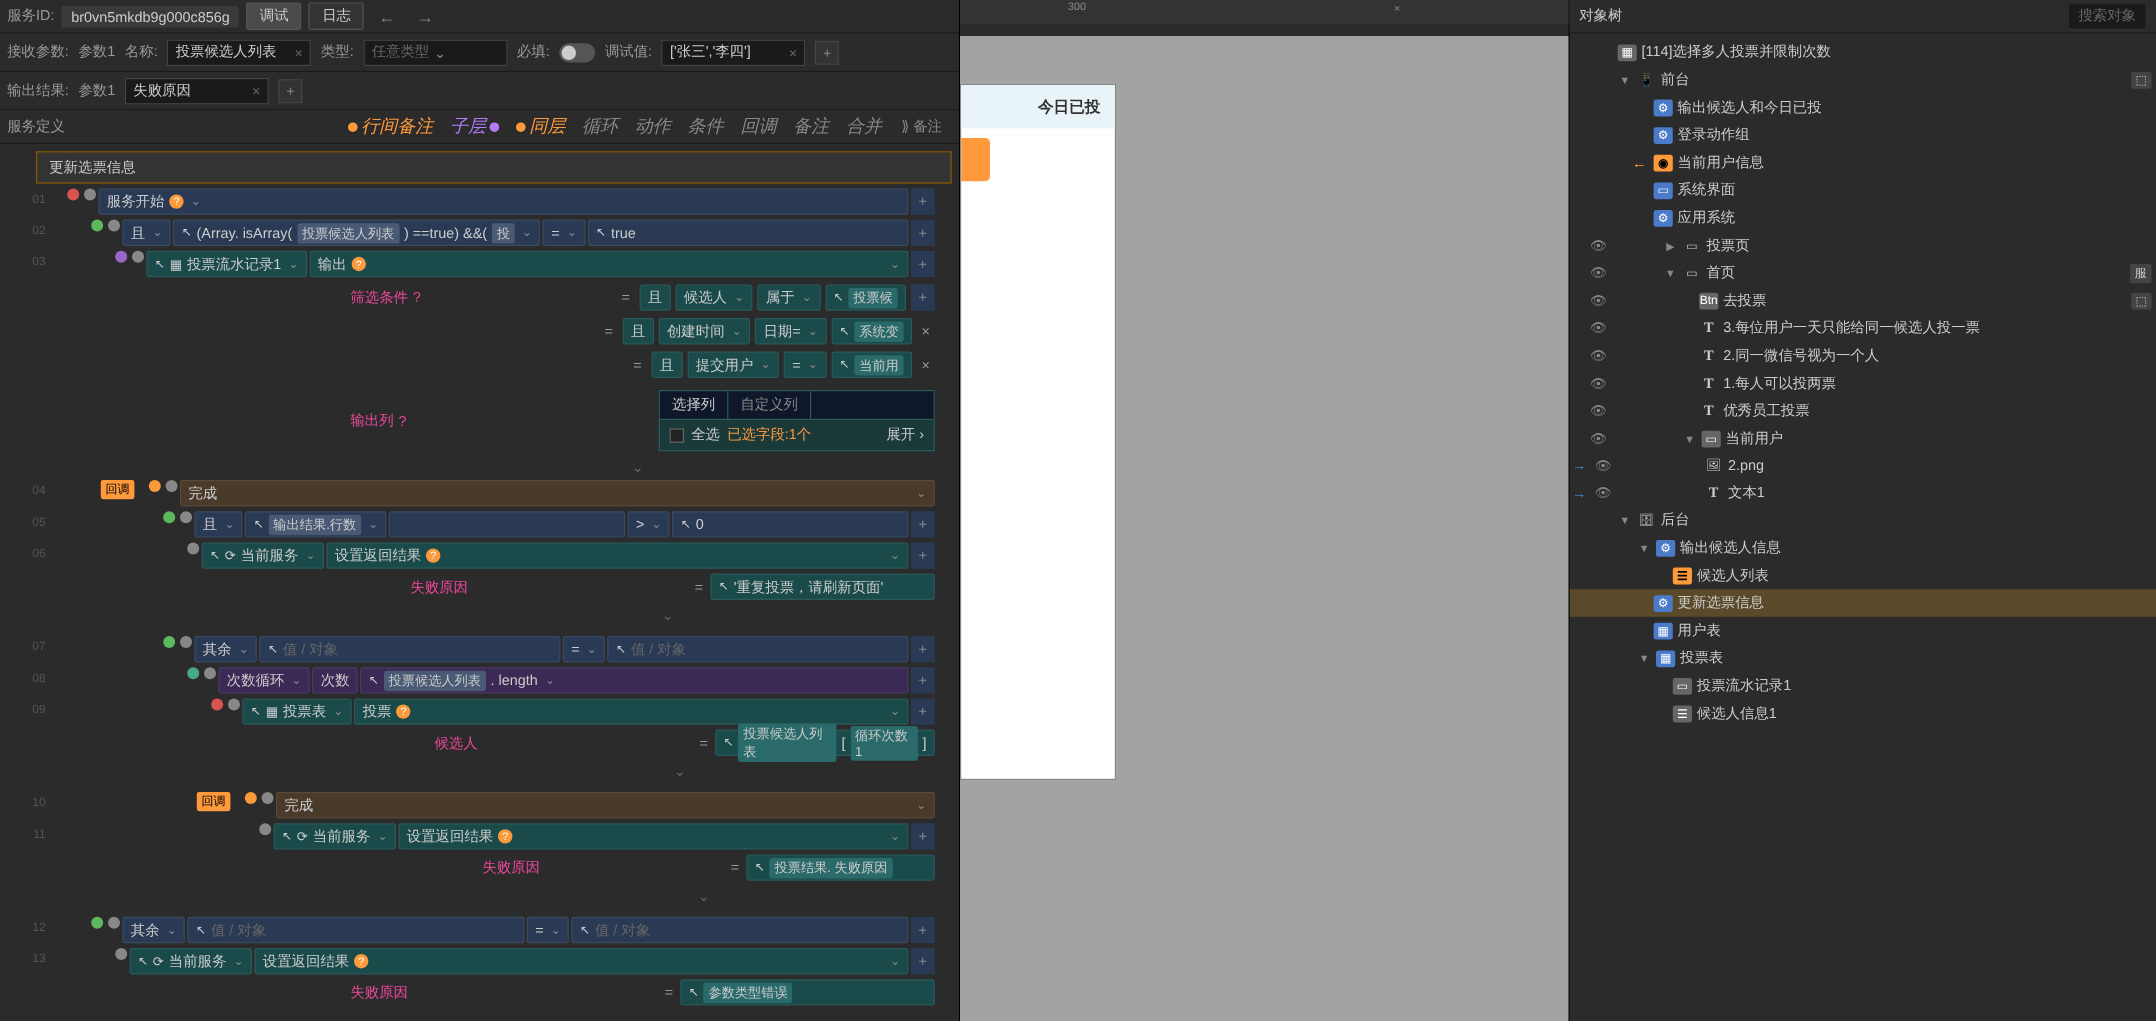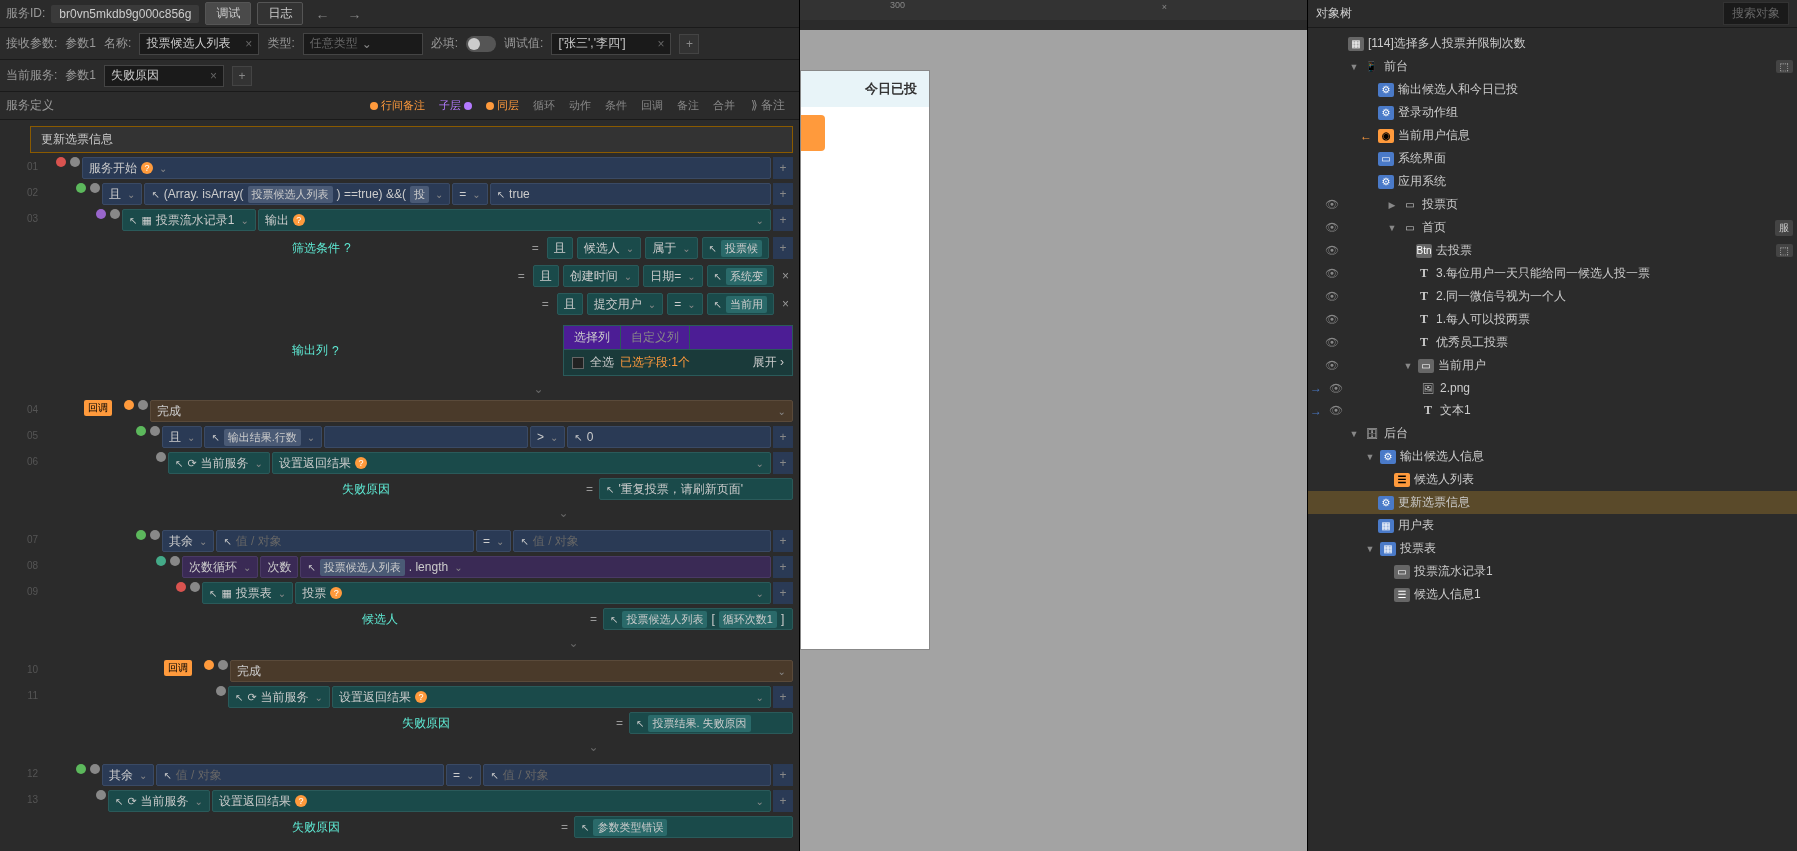--- a/index.html
+++ b/index.html
@@ -25,35 +25,35 @@
 .input-box .close-x { margin-left: auto; color: #666; cursor: pointer; padding-left: 8px; }
 .dropdown-arrow { color: #888; margin-left: 4px; }
 .toggle { width: 30px; height: 16px; background: #555; border-radius: 8px; position: relative; }
 .toggle::after { content: ''; width: 12px; height: 12px; background: #ccc; border-radius: 50%; position: absolute; top: 2px; left: 2px; }
 .plus-btn { background: #333; color: #888; width: 20px; height: 20px; display: inline-flex; align-items: center; justify-content: center; cursor: pointer; border: 1px solid #444; }
 
 
 .service-def-hdr { display: flex; align-items: center; padding: 4px 6px; background: #2b2b2b; border-bottom: 1px solid #1a1a1a; height: 28px; }
 .service-def-hdr .title { color: #999; }
 .tab-pills { margin-left: auto; display: flex; gap: 2px; align-items: center; }
-.pill { padding: 2px 6px; color: #888; font-size: 11px; display: inline-flex; align-items: center; gap: 3px; }
+.pill { padding: 2px 6px; color: #888; font-size: 15px; display: inline-flex; align-items: center; gap: 3px; font-style: italic; }
 .pill.active { color: #ff9a3c; }
 .pill .dot { width: 8px; height: 8px; border-radius: 50%; background: #555; display: inline-block; }
 .pill.active .dot { background: #ff9a3c; }
 .pill.purple .dot { background: #b47aff; }
 .pill.purple { color: #b47aff; }
 .remark-btn { color: #888; padding: 2px 8px; }
 
 
 .flow-area { flex: 1; overflow: auto; background: #2b2b2b; position: relative; padding: 6px 0; }
 .flow-title { background: #333; color: #ccc; padding: 4px 10px; margin: 0 6px 4px 30px; border: 1px solid #8a5a00; font-size: 12px; }
 .flow-rows { position: relative; }
 .flow-row { display: flex; align-items: flex-start; min-height: 24px; position: relative; margin-bottom: 2px; margin-left: 18px; }
 .line-num { width: 26px; text-align: right; color: #555; font-size: 10px; padding-right: 6px; padding-top: 4px; flex-shrink: 0; }
-.row-content { flex: 1; display: flex; flex-wrap: wrap; align-items: center; gap: 2px; padding-right: 6px; }
+.row-content { flex: 1; display: flex; flex-wrap: wrap; align-items: center; gap: 2px; padding-right: 20px; }
 .indent { flex-shrink: 0; }
 .node-dot { width: 10px; height: 10px; border-radius: 50%; flex-shrink: 0; margin: 0 2px; }
 .dot-red { background: #d9534f; }
 .dot-green { background: #5cb85c; }
 .dot-blue { background: #4a8; }
 .dot-purple { background: #9966cc; }
 .dot-orange { background: #ff9a3c; }
 .dot-gray { background: #888; }
 
 .block { display: inline-flex; align-items: center; padding: 2px 6px; height: 22px; gap: 4px; border-radius: 2px; position: relative; }
@@ -64,23 +64,23 @@
 .block .chev { color: #888; font-size: 10px; margin-left: 2px; }
 .block .icon { color: #ccc; font-size: 11px; }
 .block .txt { color: #ccc; white-space: nowrap; }
 .block .qm { background: #ff9a3c; color: #fff; border-radius: 50%; width: 12px; height: 12px; font-size: 9px; display: inline-flex; align-items: center; justify-content: center; }
 .chip { background: #4a5a75; padding: 1px 4px; border-radius: 2px; color: #ccc; font-size: 11px; }
 .chip.teal { background: #2a6a6a; }
 .op { color: #999; padding: 0 4px; }
 .plus-sq { background: #2a3a55; color: #888; width: 20px; height: 22px; display: inline-flex; align-items: center; justify-content: center; cursor: pointer; margin-left: auto; }
 .arrow-icon { color: #ccc; font-size: 10px; }
 .callback-tag { background: #ff9a3c; color: #000; font-size: 10px; padding: 1px 4px; border-radius: 2px; flex-shrink: 0; }
-.sub-label { color: #5eead4; padding: 2px 8px; display: inline-flex; align-items: center; gap: 4px; }
+.sub-label { color: #ec4899; padding: 2px 8px; display: inline-flex; align-items: center; gap: 4px; }
 .filter-row { display: flex; align-items: center; gap: 4px; padding: 2px 0; }
-.select-col-hdr { display: flex; background: #4c1d95; border: 1px solid #2a5a5a; }
+.select-col-hdr { display: flex; background: #0f172a; border: 1px solid #2a5a5a; }
 .select-col-hdr > div { padding: 3px 10px; border-right: 1px solid #2a5a5a; color: #ccc; }
 .select-col-body { display: flex; align-items: center; background: #1a3a3a; padding: 4px 8px; gap: 6px; border: 1px solid #2a5a5a; border-top: none; }
 .checkbox { width: 12px; height: 12px; border: 1px solid #666; background: #222; }
 .expand-link { margin-left: auto; color: #ccc; cursor: pointer; }
 .collapse-chev { text-align: center; color: #666; padding: 2px; cursor: pointer; }
 
 
 .preview-canvas { position: absolute; top: 30px; left: 0; right: 0; bottom: 0; background: #a3a3a3; font-weight: bold; }
 .ruler-h { position: absolute; top: 0; left: 0; right: 0; height: 20px; background: #333; color: #888; font-size: 9px; display: flex; }
 .ruler-h span { position: absolute; }
@@ -143,21 +143,21 @@
       <span class="toggle"></span>
       <span class="lbl">调试值:</span>
       <span class="input-box wide">
           <span>['张三','李四']</span>
           <span class="close-x">×</span>
         </span>
       <span class="plus-btn">+</span>
     </div>
 
     <div class="params-row">
-      <span class="lbl">当前服务:</span>
+      <span class="lbl">输出结果:</span>
       <span class="lbl">参数1</span>
       <span class="input-box wide">
           <span>失败原因</span>
           <span class="close-x">×</span>
         </span>
       <span class="plus-btn">+</span>
     </div>
 
     <div class="service-def-hdr">
       <span class="title">服务定义</span>

